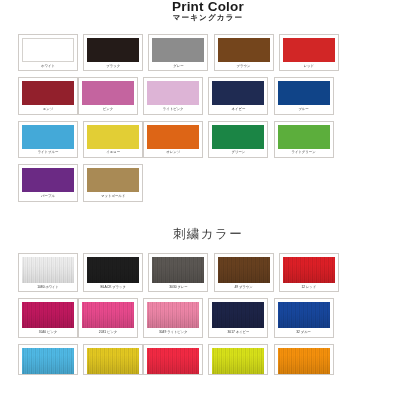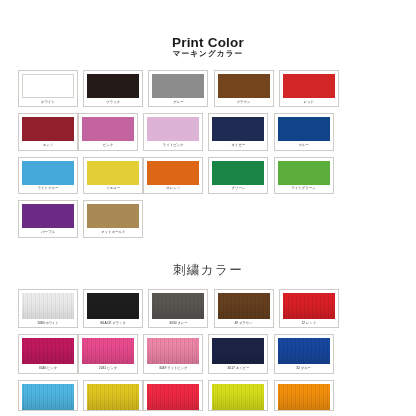--- a/index.html
+++ b/index.html
@@ -19,21 +19,21 @@
   }
   .title-jp{
     font-size:7.6px;font-weight:bold;color:#2a2a2a;
     letter-spacing:1.1px;line-height:1;
   }
   .title-jp-lg{
     font-size:12.5px;font-weight:normal;color:#3a3a3a;
     letter-spacing:1.4px;line-height:1;
   }
 
-  .sec1-head{padding-top:36px;}
+  .sec1-head{}
   .sec1-head .title-jp{margin-top:0;}
   .sec2-head{padding-top:20px;}
 
   .grid{
     display:flex;flex-wrap:wrap;
     padding:0 18px;
     box-sizing:border-box;
   }
   .grid.print{margin-top:13px;}
   .grid.emb{margin-top:13px;}

